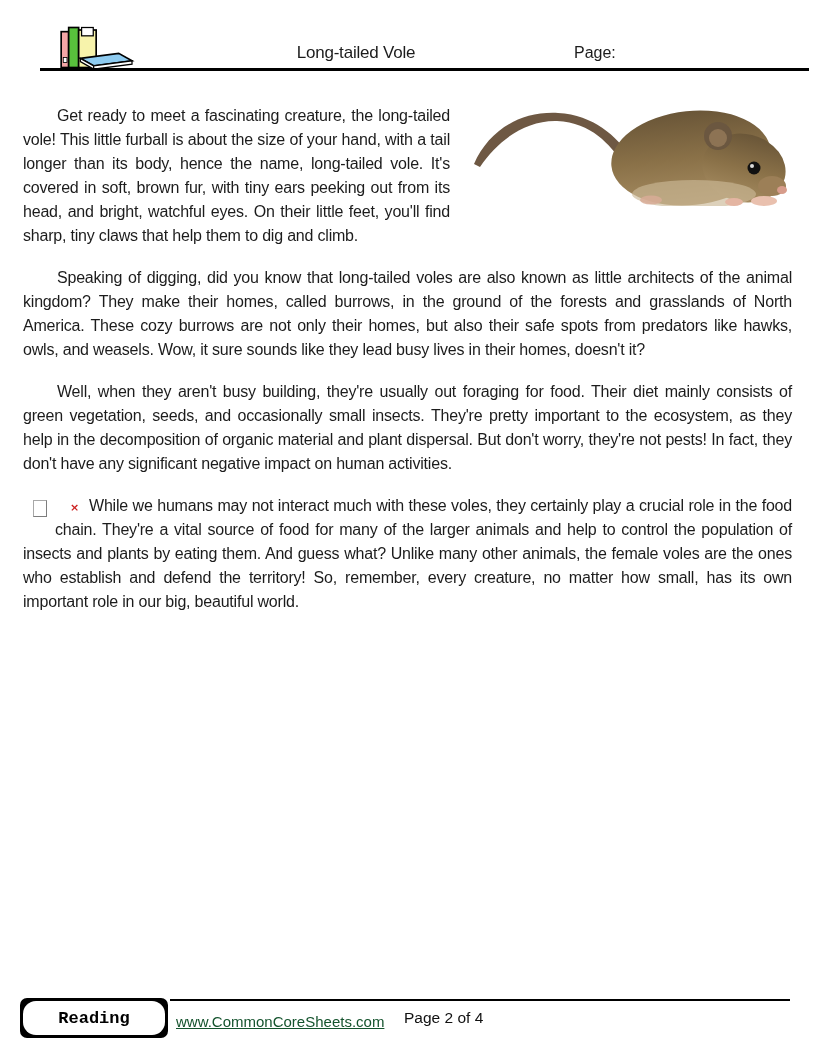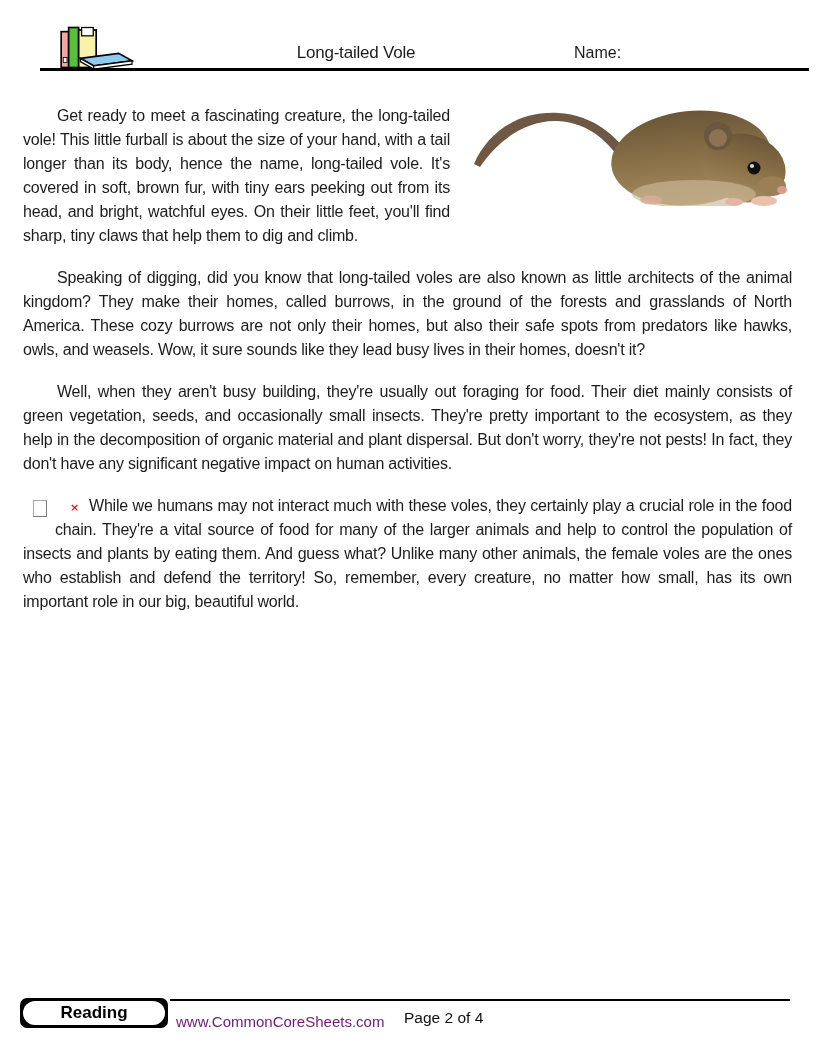--- a/index.html
+++ b/index.html
@@ -55,29 +55,29 @@
     color: #cc2020; font-weight: bold; font-size: 11px; line-height: 11px;
     font-family: "DejaVu Sans", sans-serif;
   }
 
   
   .footer-rule {
     position: absolute; left: 170px; top: 999px; width: 620px; height: 2px;
     background: #000;
   }
   .reading-badge {
-    position: absolute; left: 20px; top: 998px; width: 148px; height: 30px;
-    background: #000; border-radius: 7px;
+    position: absolute; left: 20px; top: 998px; width: 148px; height: 40px;
+    background: #000; border-radius: 7px; font-family: Liberation Mono, monospace;
   }
   .reading-pill {
     position: absolute; inset: 3px; background: #fff; border-radius: 13px;
     display: flex; align-items: center; justify-content: center;
     font-size: 17px; font-weight: bold; color: #000;
   }
-  .site-text { position: absolute; left: 176px; top: 1013px; font-size: 15px; color: #701a75; }
+  .site-text { position: absolute; left: 176px; top: 1013px; font-size: 15px; color: #14532d; text-decoration: underline; }
   .page-indicator { position: absolute; left: 404px; top: 1009px; font-size: 15.5px; color: #111; }
 </style>
 </head>
 <body>
 
 <div class="page">
 
   <div class="header">
     <svg class="logo" viewBox="0 0 100 60">
 
@@ -85,21 +85,21 @@
       <rect x="9.5" y="45" width="4.5" height="6" fill="#fff" stroke="#000" stroke-width="1"></rect>
       <rect x="16" y="9" width="12" height="48" fill="#58c13c" stroke="#000" stroke-width="2"></rect>
       <rect x="28" y="12" width="21" height="45" fill="#f7f3ab" stroke="#000" stroke-width="2"></rect>
       <rect x="31.5" y="9" width="14" height="10" fill="#fff" stroke="#000" stroke-width="1.5"></rect>
 
       <path d="M30 46 L76 40 L92 49 L46 55 Z" fill="#8ecbf0" stroke="#000" stroke-width="2"></path>
       <path d="M30 46 L46 55 L46 59 L30 50 Z" fill="#fff" stroke="#000" stroke-width="1.5"></path>
       <path d="M46 55 L92 49 L92 53 L46 59 Z" fill="#fff" stroke="#000" stroke-width="1.5"></path>
     </svg>
     <div class="doc-title">Long-tailed Vole</div>
-    <div class="name-label">Name:</div>
+    <div class="name-label">Page:</div>
     <div class="header-rule"></div>
   </div>
 
   <div class="passage">
 
     <p>
       <span class="vole-float">
         <svg width="326" height="108" viewBox="0 0 326 108">
           <defs>
             <linearGradient id="furGrad" x1="0" y1="0" x2="0" y2="1">

